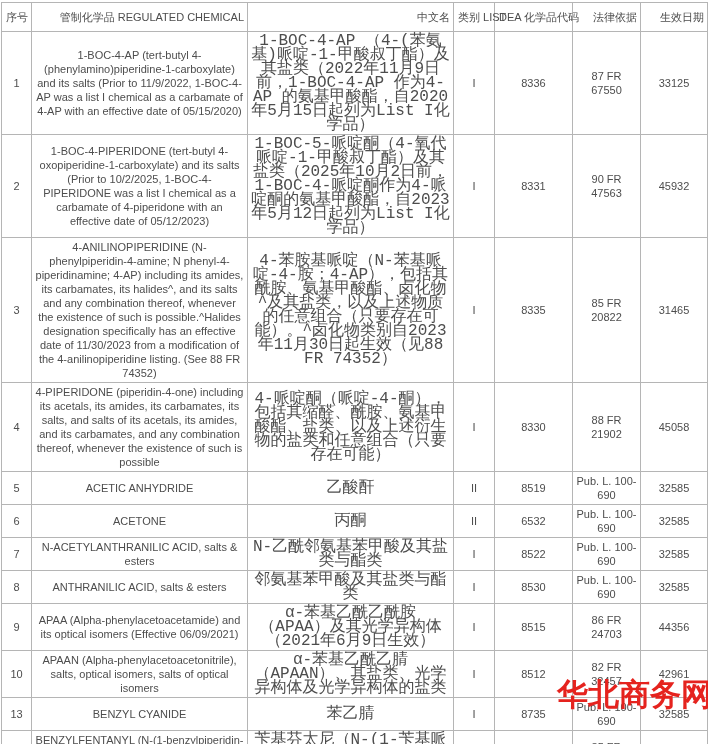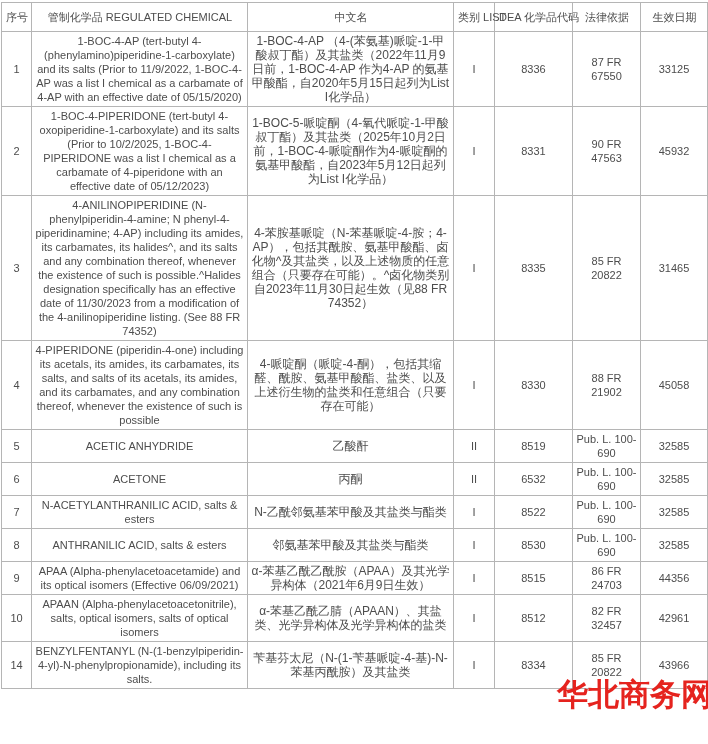--- a/index.html
+++ b/index.html
@@ -21,26 +21,26 @@
   col.c7{width:67px}
   th,td{
     border:1px solid #b5b5b5;
     font-size:11px;line-height:14px;
     font-weight:normal;
     padding:2px 3px;
     vertical-align:middle;
     overflow-wrap:break-word;
   }
   thead th{
-    text-align:center;height:24px;white-space:nowrap;overflow:visible;
+    text-align:right;height:24px;white-space:nowrap;overflow:visible;
     padding-left:4px;
   }
   tbody tr{height:29px;}
   tbody td{text-align:center;}
-  td.c-cn{font-size:12px;}
+  td.c-cn{font-size:16px;font-family:Liberation Mono, monospace;}
   td.c-list{vertical-align:middle;}
   .watermark{
     position:absolute;top:674px;left:557px;z-index:5;
     font-size:31px;font-weight:bold;color:#e5231e;
     white-space:nowrap;letter-spacing:0px;
     font-family:"Liberation Sans","DejaVu Sans",sans-serif;
   }
 </style>
 </head>
 <body>
@@ -151,20 +151,29 @@
       <tr>
     <td class="c-index">10</td>
     <td class="c-en">APAAN (Alpha-phenylacetoacetonitrile), salts, optical isomers, salts of optical isomers</td>
     <td class="c-cn">α-苯基乙酰乙腈（APAAN）、其盐类、光学异构体及光学异构体的盐类</td>
     <td class="c-list">I</td>
     <td class="c-dea">8512</td>
     <td class="c-legal">82 FR 32457</td>
     <td class="c-date">42961</td>
   </tr>
       <tr>
+    <td class="c-index">13</td>
+    <td class="c-en">BENZYL CYANIDE</td>
+    <td class="c-cn">苯乙腈</td>
+    <td class="c-list">I</td>
+    <td class="c-dea">8735</td>
+    <td class="c-legal">Pub. L. 100-690</td>
+    <td class="c-date">32585</td>
+  </tr>
+      <tr>
     <td class="c-index">14</td>
     <td class="c-en">BENZYLFENTANYL (N-(1-benzylpiperidin-4-yl)-N-phenylpropionamide), including its salts.</td>
     <td class="c-cn">苄基芬太尼（N-(1-苄基哌啶-4-基)-N-苯基丙酰胺）及其盐类</td>
     <td class="c-list">I</td>
     <td class="c-dea">8334</td>
     <td class="c-legal">85 FR 20822</td>
     <td class="c-date">43966</td>
   </tr>
     </tbody>
 </table>

